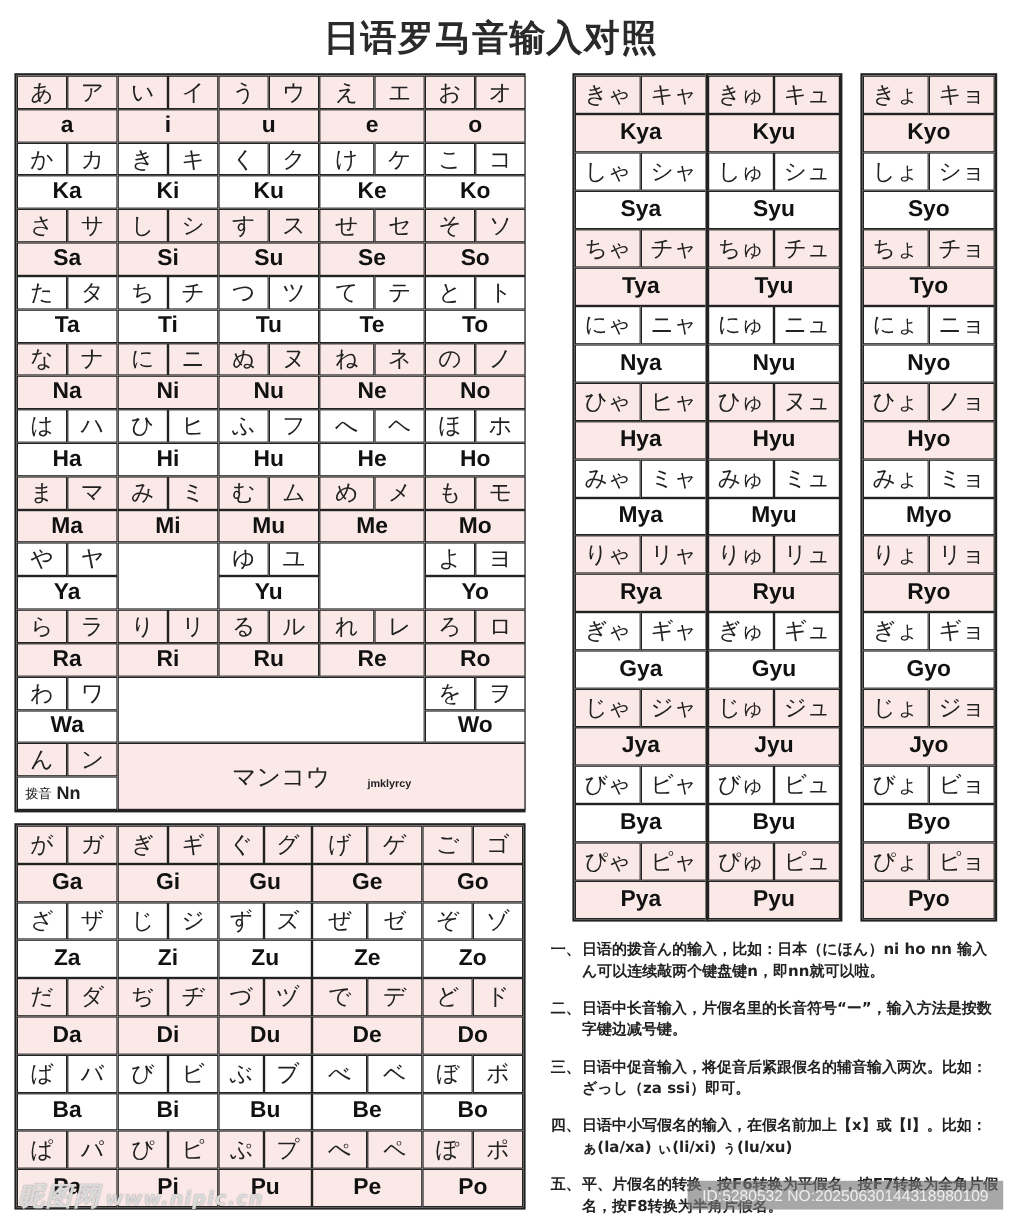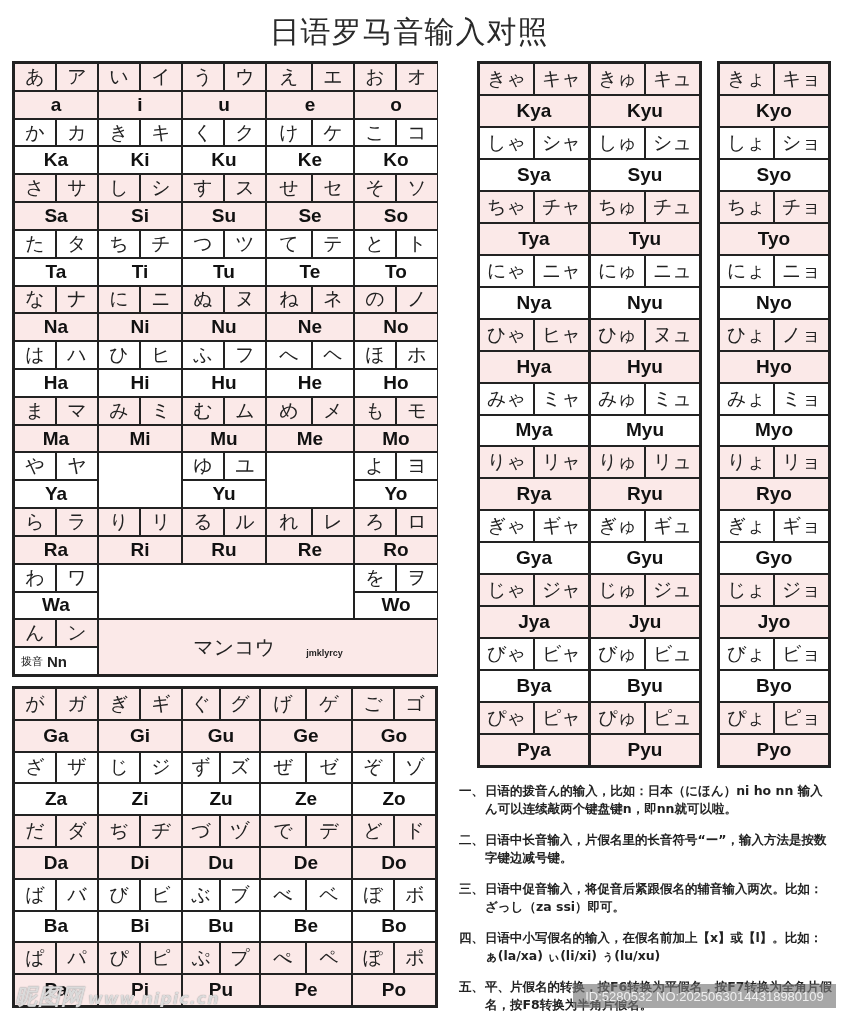--- a/index.html
+++ b/index.html
@@ -1,21 +1,21 @@
 <!DOCTYPE html>
 <html><head>
 <meta charset="utf-8">
 <style>
   * { box-sizing: border-box; margin: 0; padding: 0; }
   html, body { width: 841px; height: 1024px; background: #ffffff; overflow: hidden; }
   body { position: relative; font-family: "DejaVu Sans", sans-serif; color: #111; }
 
   .title {
     position: absolute; left: 0; top: 12px; width: 818px; text-align: center;
-    font-size: 30px; font-weight: normal; letter-spacing: 1px; color: #2a2a2a;
+    font-size: 30px; font-weight: bold; letter-spacing: 1px; color: #2a2a2a;
   }
 
   
   .table {
     position: absolute; border: 2px solid #222; background: #fff;
   }
   .grid {
     display: grid; width: 100%; height: 100%;
   }
   .cell {

